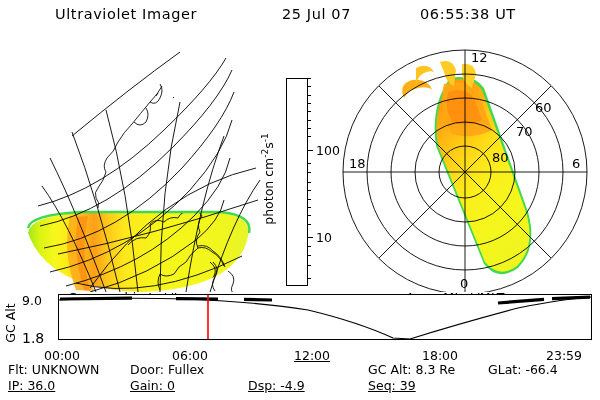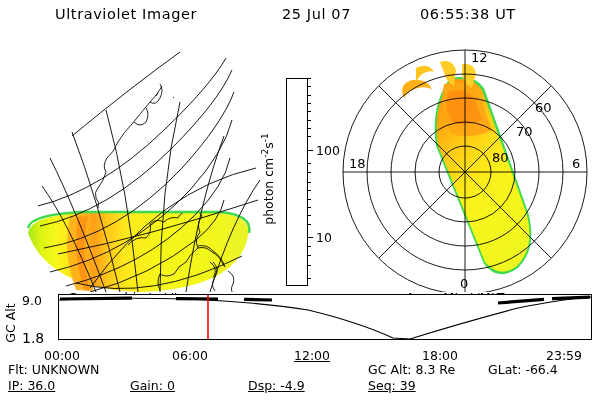--- a/index.html
+++ b/index.html
@@ -247,18 +247,19 @@
   <div class="orbit-xtick" style="left:62px;top:48px;">00:00</div>
   <div class="orbit-xtick" style="left:190px;top:48px;">06:00</div>
   <div class="orbit-xtick" style="left:312px;top:48px;text-decoration:underline;">12:00</div>
   <div class="orbit-xtick" style="left:440px;top:48px;">18:00</div>
   <div class="orbit-xtick" style="left:564px;top:48px;">23:59</div>
 </div>
 
 <div class="abs" id="status">
   <div class="col0 row0">Flt: UNKNOWN</div>
   <div class="col0 row1">IP: 36.0</div>
+  <div class="col1 row0">Door: Fullex</div>
   <div class="col1 row1">Gain:  0</div>
   <div class="col2 row1">Dsp:   -4.9</div>
   <div class="col3 row0">GC Alt: 8.3 Re</div>
   <div class="col3 row1">Seq: 39</div>
   <div class="col4 row0">GLat: -66.4</div>
 </div>
 
 </body></html>

